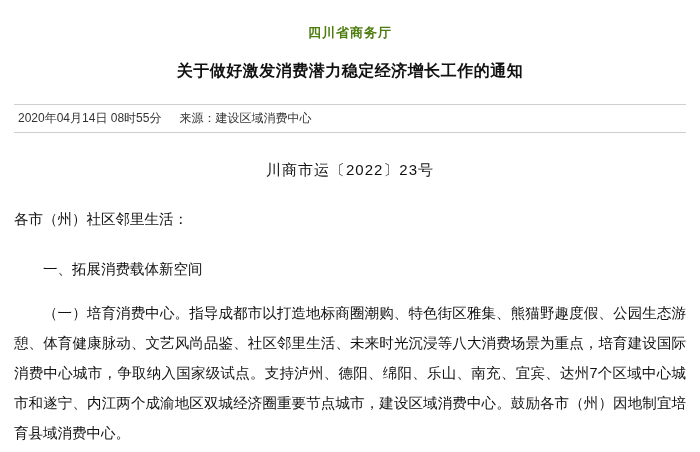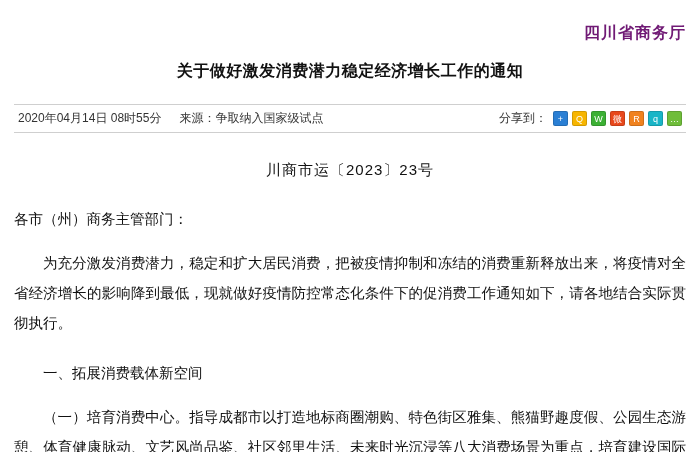--- a/index.html
+++ b/index.html
@@ -19,26 +19,25 @@
     height: 452px;
     position: relative;
     box-sizing: border-box;
     padding: 0 14px;
   }
   .title-block {
     text-align: center;
     padding-top: 18px;
   }
   .doc-org {
-    font-size: 16px;
+    font-size: 13px;
     font-weight: bold;
     letter-spacing: 1px;
     line-height: 30px;
-    color: #701a75;
-    text-align: right;
+    color: #4d7c0f;
   }
   .doc-title {
     font-size: 16px;
     font-weight: bold;
     letter-spacing: 0.5px;
     line-height: 34px;
     margin-top: 6px;
     color: #111;
   }
   .meta-bar {
@@ -136,51 +135,26 @@
 
   <div class="title-block">
     <div class="doc-org">四川省商务厅</div>
     <div class="doc-title">关于做好激发消费潜力稳定经济增长工作的通知</div>
   </div>
 
   <div class="meta-bar">
     <div class="meta-left">
       <span class="meta-date">2020年04月14日 08时55分</span>
       <span class="meta-source">
-        <span>来源：</span><span class="src-link">争取纳入国家级试点</span>
+        <span>来源：</span><span class="src-link">建设区域消费中心</span>
       </span>
-    </div>
-    <div class="meta-right">
-      <span class="share-label">分享到：</span>
-      <a class="share-ico" style="background:#2a7fd4">
-          <span>+</span>
-        </a>
-      <a class="share-ico" style="background:#f7b500">
-          <span>Q</span>
-        </a>
-      <a class="share-ico" style="background:#3cb034">
-          <span>W</span>
-        </a>
-      <a class="share-ico" style="background:#e8481c">
-          <span>微</span>
-        </a>
-      <a class="share-ico" style="background:#f0821e">
-          <span>R</span>
-        </a>
-      <a class="share-ico" style="background:#19b5c7">
-          <span>q</span>
-        </a>
-      <a class="share-ico" style="background:#6fbd3a">
-          <span>…</span>
-        </a>
     </div>
   </div>
 
-  <div class="doc-number">川商市运〔2023〕23号</div>
+  <div class="doc-number">川商市运〔2022〕23号</div>
 
   <div class="body-text">
-    <p class="p-salutation">各市（州）商务主管部门：</p>
-    <p class="p-indent">为充分激发消费潜力，稳定和扩大居民消费，把被疫情抑制和冻结的消费重新释放出来，将疫情对全省经济增长的影响降到最低，现就做好疫情防控常态化条件下的促消费工作通知如下，请各地结合实际贯彻执行。</p>
+    <p class="p-salutation">各市（州）社区邻里生活：</p>
     <p class="p-heading">一、拓展消费载体新空间</p>
     <p class="p-indent">（一）培育消费中心。指导成都市以打造地标商圈潮购、特色街区雅集、熊猫野趣度假、公园生态游憩、体育健康脉动、文艺风尚品鉴、社区邻里生活、未来时光沉浸等八大消费场景为重点，培育建设国际消费中心城市，争取纳入国家级试点。支持泸州、德阳、绵阳、乐山、南充、宜宾、达州7个区域中心城市和遂宁、内江两个成渝地区双城经济圈重要节点城市，建设区域消费中心。鼓励各市（州）因地制宜培育县域消费中心。</p>
   </div>
 
 </div>
 
 </body></html>

